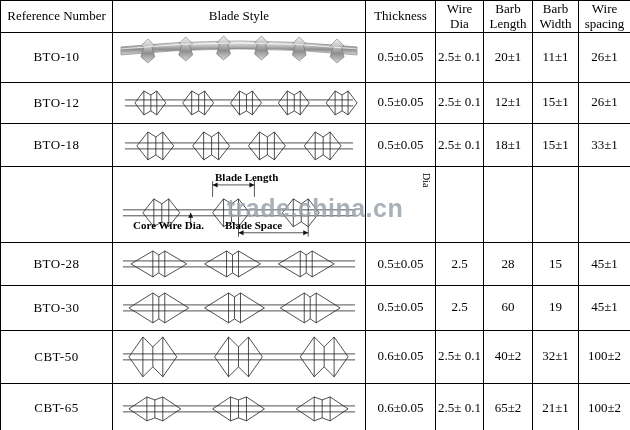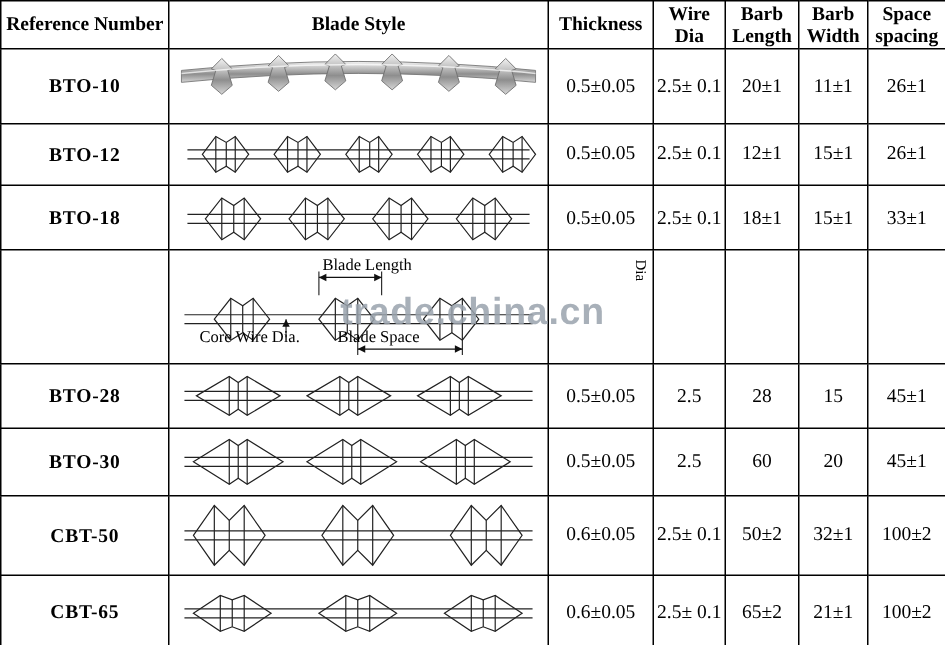--- a/index.html
+++ b/index.html
@@ -22,26 +22,26 @@
   }
   #spec-table td, #spec-table th {
     border: 1px solid #000000;
     text-align: center;
     vertical-align: middle;
     font-size: 13px;
     color: #000000;
     padding: 0;
   }
   th.hdr {
-    font-weight: bold;
+    font-weight: normal;
     font-size: 13px;
     line-height: 1.1;
   }
   td.refnum {
-    font-weight: bold;
+    font-weight: normal;
     font-size: 14px;
     letter-spacing: 0.5px;
   }
   td.numcell {
     font-size: 13px;
     line-height: 1.15;
     margin-top: 24px;
   }
   td.blade {
     padding: 0;
@@ -77,20 +77,21 @@
     font-size: 25px;
     font-weight: bold;
     color: #9aa3ad;
     opacity: 0.85;
     letter-spacing: 0.5px;
   }
   
   .diagram-cell {
     position: relative;
     padding: 0;
+    font-weight: bold;
   }
   .diagram-wrap {
     position: relative;
     width: 100%;
     height: 100%;
   }
   .diagram-wrap svg { display:block; width:100%; height:100%; }
   .lbl {
     position: absolute;
     font-family: "Liberation Serif", serif;
@@ -123,21 +124,21 @@
     <col style="width:52px">
   </colgroup>
   <thead>
     <tr style="height:32px">
       <th class="hdr">Reference Number</th>
       <th class="hdr">Blade Style</th>
       <th class="hdr">Thickness</th>
       <th class="hdr">Wire Dia</th>
       <th class="hdr">Barb Length</th>
       <th class="hdr">Barb Width</th>
-      <th class="hdr">Space spacing</th>
+      <th class="hdr">Wire spacing</th>
     </tr>
   </thead>
   <tbody>
 
     <tr style="height:49px">
       <td class="refnum">BTO-10</td>
       <td class="blade">
         <span class="blade-wrap">
           <svg viewBox="0 0 253 49" preserveAspectRatio="none">
             <defs>
@@ -346,21 +347,21 @@
                 <path d="M168 22 l24 -15 l6 4 l6 -4 l24 15 l-24 15 l-6 -4 l-6 4 z"></path>
                 <path d="M192 7 l0 30 M198 11 l0 22 M204 7 l0 30"></path>
               </g>
             </g>
           </svg>
         </span>
       </td>
       <td class="numcell">0.5±0.05</td>
       <td class="numcell">2.5</td>
       <td class="numcell">60</td>
-      <td class="numcell">20</td>
+      <td class="numcell">19</td>
       <td class="numcell">45±1</td>
     </tr>
 
     <tr style="height:52px">
       <td class="refnum">CBT-50</td>
       <td class="blade">
         <span class="blade-wrap">
           <svg viewBox="0 0 253 52" preserveAspectRatio="none">
             <g fill="none" stroke="#222" stroke-width="0.8">
               <line x1="10" y1="23" x2="243" y2="23"></line>
@@ -376,21 +377,21 @@
               <g>
                 <path d="M188 26 l14 -20 l10 10 l10 -10 l14 20 l-14 20 l-10 -10 l-10 10 z"></path>
                 <path d="M202 6 l0 40 M212 16 l0 20 M222 6 l0 40"></path>
               </g>
             </g>
           </svg>
         </span>
       </td>
       <td class="numcell">0.6±0.05</td>
       <td class="numcell">2.5± 0.1</td>
-      <td class="numcell">50±2</td>
+      <td class="numcell">40±2</td>
       <td class="numcell">32±1</td>
       <td class="numcell">100±2</td>
     </tr>
 
     <tr style="height:50px">
       <td class="refnum">CBT-65</td>
       <td class="blade">
         <span class="blade-wrap">
           <svg viewBox="0 0 253 50" preserveAspectRatio="none">
             <g fill="none" stroke="#222" stroke-width="0.8">

